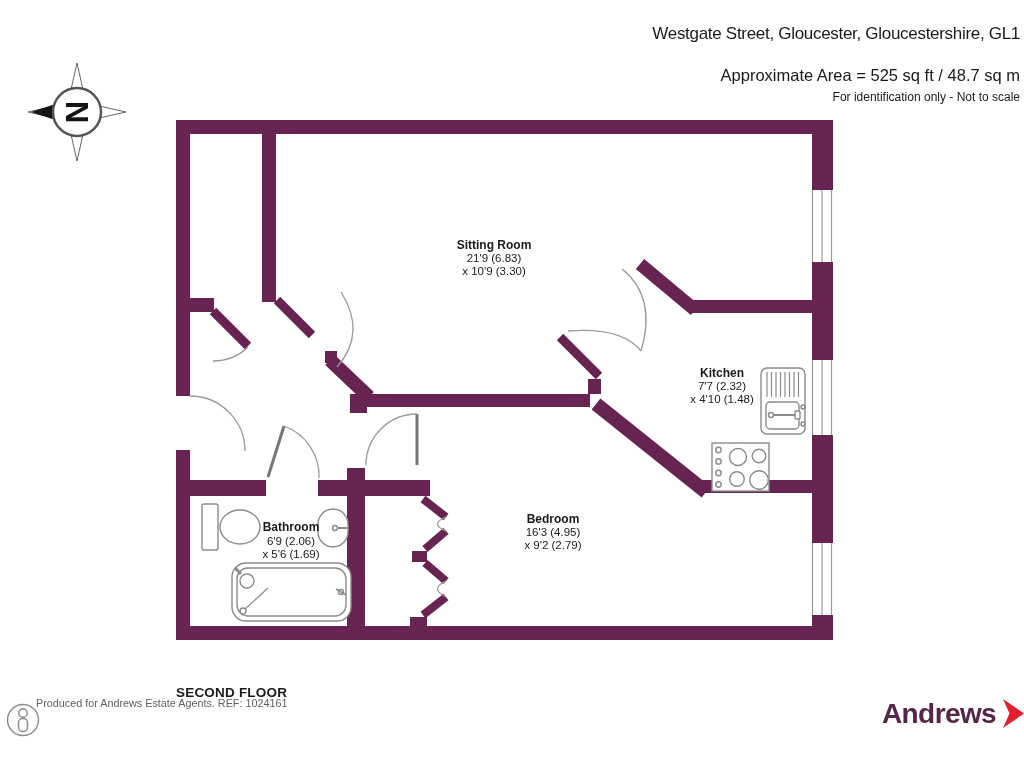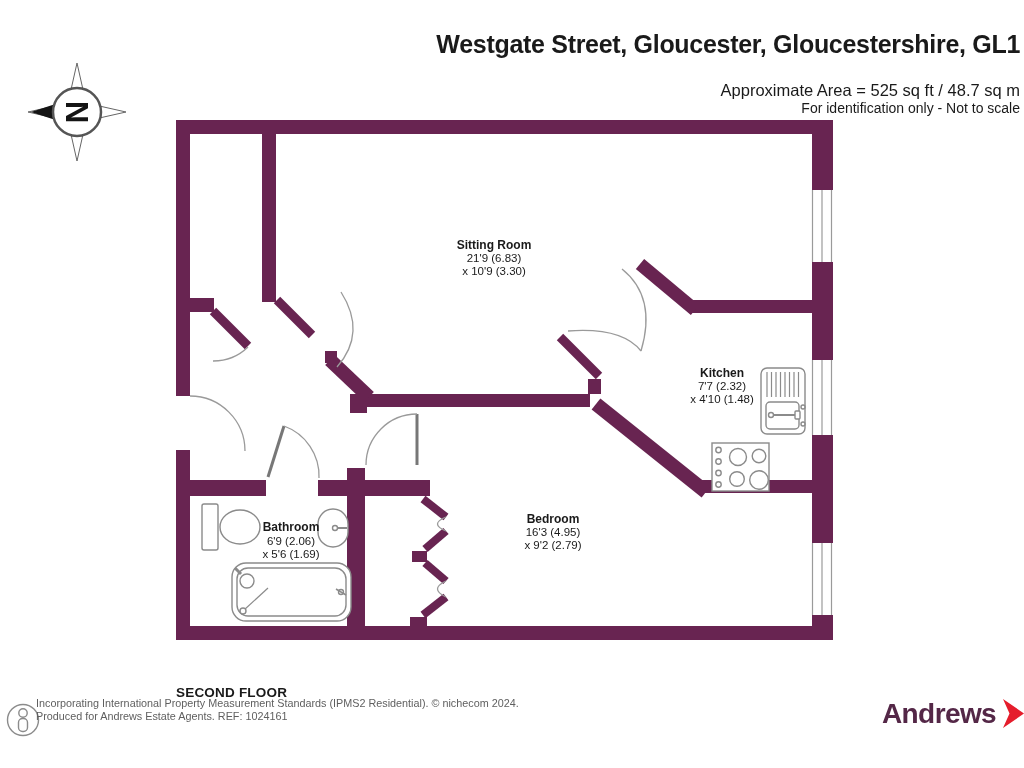--- a/index.html
+++ b/index.html
@@ -1,23 +1,23 @@
 <!DOCTYPE html>
 <html><head>
 <meta charset="utf-8">
 <style>
   html,body{margin:0;padding:0;}
   body{
     width:1024px;height:768px;position:relative;background:#ffffff;
     font-family:"Liberation Sans", sans-serif;color:#1a1a1a;overflow:hidden;
   }
   .hdr{position:absolute;top:24px;right:4px;text-align:right;}
-  .hdr .title{font-size:25px;font-weight:bold;letter-spacing:-0.3px;margin-top:6px;}
+  .hdr .title{font-size:17px;font-weight:normal;letter-spacing:-0.3px;}
   .hdr .area{font-size:16.5px;margin-top:22px;}
-  .hdr .note{font-size:14px;}
+  .hdr .note{font-size:12px;margin-top:5px;}
   .floor-label{position:absolute;left:176px;top:654px;font-size:13.5px;font-weight:bold;letter-spacing:0.2px;margin-top:31px;}
   .footer{position:absolute;left:36px;top:697px;font-size:10.8px;line-height:13px;color:#5f5f5f;}
   .footer-icon{position:absolute;left:5px;top:701px;}
   .brand{position:absolute;left:882px;top:698px;display:flex;align-items:center;}
   .brand .brand-text{font-size:28px;font-weight:bold;color:#542747;letter-spacing:-0.6px;}
   .brand svg{margin-left:5px;}
   svg text{font-family:"Liberation Sans", sans-serif;}
   .room-name{font-size:12px;font-weight:bold;fill:#1a1a1a;}
   .room-dim{font-size:11.5px;fill:#1a1a1a;}
   #plan{position:absolute;left:0;top:0;}
@@ -194,21 +194,20 @@
 </div>
 
 <div class="floor-label">SECOND FLOOR</div>
 
 <svg class="footer-icon" width="36" height="38" viewBox="0 0 36 38">
   <circle cx="18" cy="19" r="15.5" fill="none" stroke="#8b8b8b" stroke-width="1.4"></circle>
   <circle cx="18" cy="12" r="4.2" fill="none" stroke="#8b8b8b" stroke-width="1.4"></circle>
   <rect x="13.5" y="17.5" width="9" height="13" rx="4" fill="none" stroke="#8b8b8b" stroke-width="1.4"></rect>
 </svg>
 <div class="footer">
-  <div>Incorporating International Property Measurement Standards (IPMS2 Residential).   © nichecom 2024.</div>
   <div>Produced for Andrews Estate Agents.   REF: 1024161</div>
 </div>
 
 <div class="brand">
   <span class="brand-text">Andrews</span>
   <svg width="24" height="32" viewBox="0 0 24 32">
     <path d="M2,1 L23,15.5 L2,30 L8.5,15.5 Z" fill="#e51d2c"></path>
   </svg>
 </div>
 

